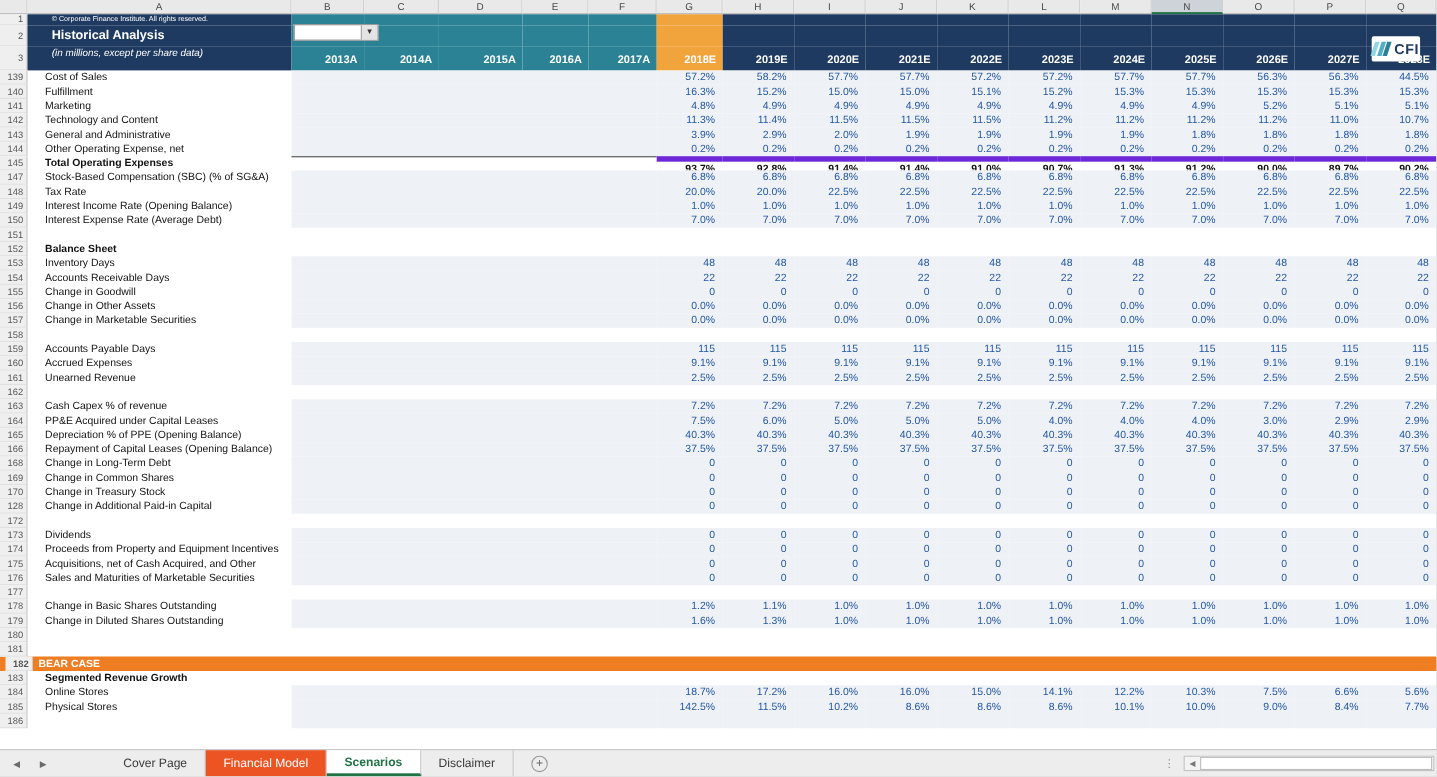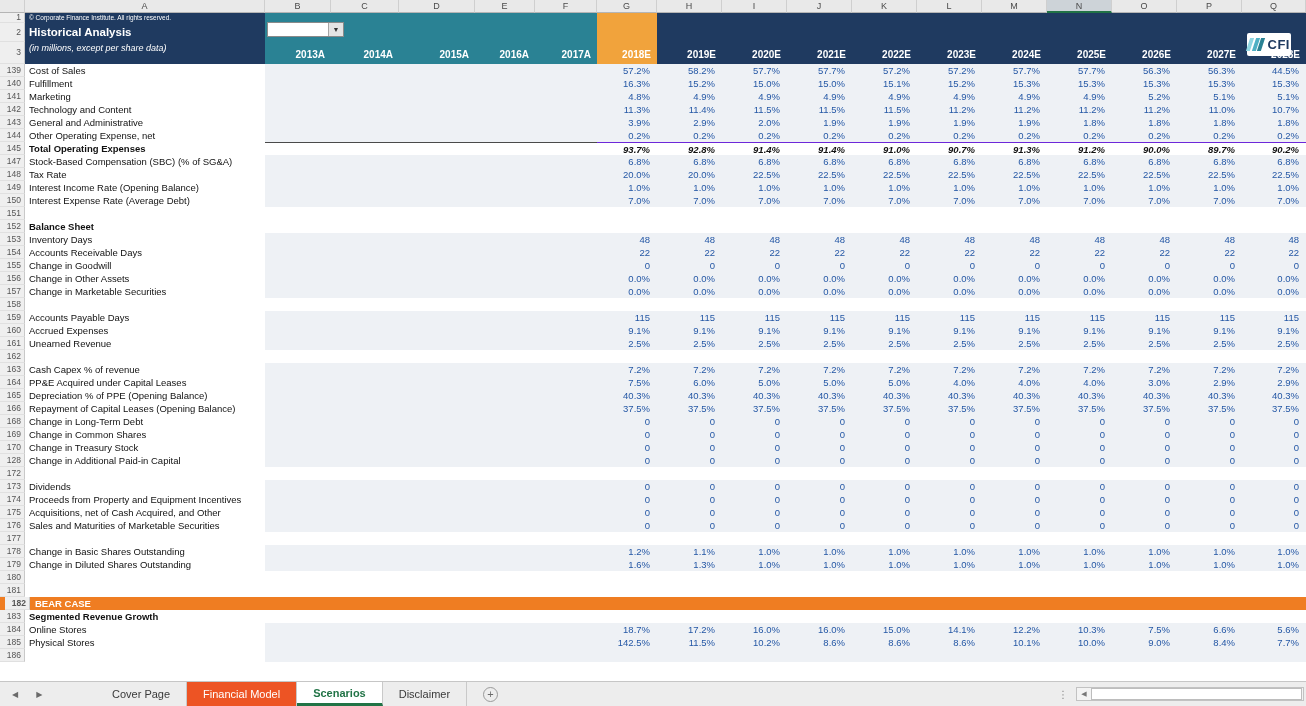--- a/index.html
+++ b/index.html
@@ -24,42 +24,42 @@
     overflow:hidden;
   }
   .colletter.sel { background:#cdd3d8; border-bottom:2px solid var(--active-tab-green,#217346); }
   
   .hrow1 { height:10px; } .hrow2 { height:19px; } .hrow3 { height:22px; }
   .gutter {
     background:#efefef; border-right:1px solid #c9c9c9; border-bottom:1px solid #e0e0e0;
     font-size:8.5px; color:#555; text-align:right; padding-right:3px; overflow:hidden;
   }
   .hrow1 .gutter { line-height:9px; } .hrow2 .gutter { line-height:18px; } .hrow3 .gutter { line-height:21px; }
-  .hcell-a { background:var(--navy,#1f3a60); color:#fff; padding-left:4px; white-space:nowrap; overflow:hidden; }
+  .hcell-a { background:var(--navy,#1f3a60); color:#fff; padding-left:22px; white-space:nowrap; overflow:hidden; }
   .a1 { font-size:6.5px; line-height:10px; }
   .a2 { font-size:11.5px; font-weight:bold; line-height:19px; }
   .a3 { font-size:9px; font-style:italic; line-height:12px; }
   .tealbg { background:var(--teal,#2a8294); }
   .orangebg { background:var(--orange-column,#f1a33c);text-align:center; }
   .navybg { background:var(--navy,#1f3a60); }
   .yearcell {
     color:#fff; font-weight:bold; font-size:10px;
     display:flex; align-items:flex-end; justify-content:flex-end;
     padding:0 6px 4px 0; white-space:nowrap; overflow:hidden;
   }
   
   #rows { height:617px; overflow:hidden; }
   .datarow { height:13px; background:#fff; }
   .datarow .gutter { line-height:12px; }
-  .label { font-size:9.5px; color:#111; line-height:13px; padding-left:4px; white-space:nowrap; overflow:hidden; }
+  .label { font-size:9.5px; color:#111; line-height:13px; padding-left:16px; white-space:nowrap; overflow:hidden; }
   .bf { grid-column: 3 / 8; }
   .val { font-size:9.5px; line-height:13px; text-align:right; padding-right:7px; color:var(--value-blue,#2457a5); white-space:nowrap; overflow:hidden; }
   .band .bf, .band .val { background:#eef1f5; }
   .total .label, .section .label { font-weight:bold; }
-  .total .val { color:#111; font-weight:bold; border-top:1px solid #6d28d9;font-style:italic; }
+  .total .val { color:#111; font-weight:bold; border-top:5px solid #6d28d9; }
   .total .bf { border-top:1px solid #4a4a4a; }
   .banner {
     grid-column: 2 / 19; background:var(--banner-orange,#ef7d22);
     color:#fff; font-weight:bold; font-size:9.5px; line-height:13px; padding-left:5px;
   }
   
   .dropdown {
     position:absolute; left:267px; top:22px; width:77px; height:15px;
     background:#fff; border:1px solid #8a8a8a; display:flex;
   }

